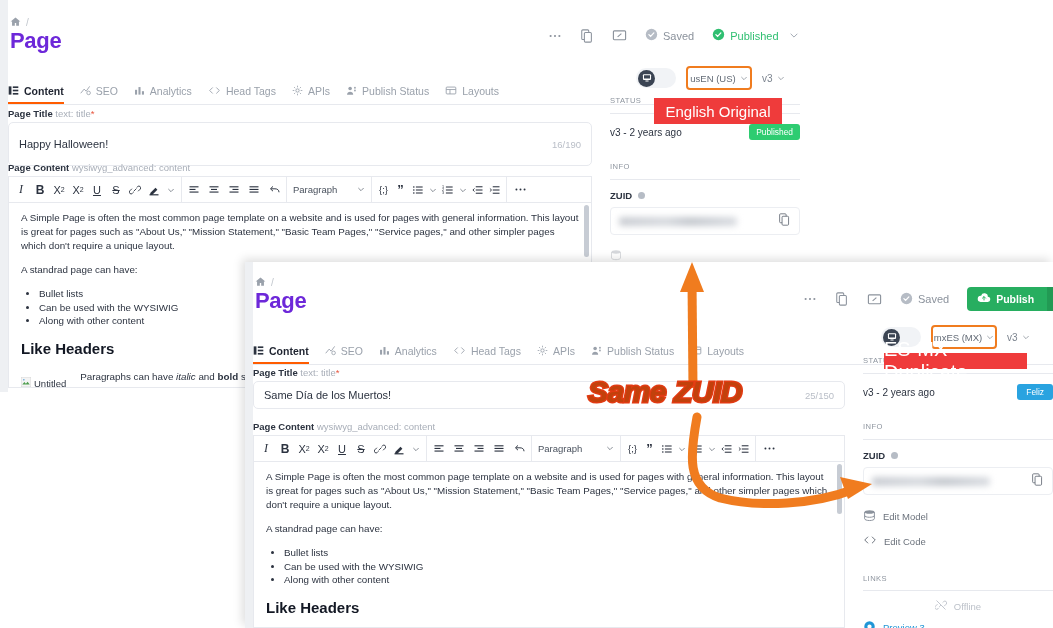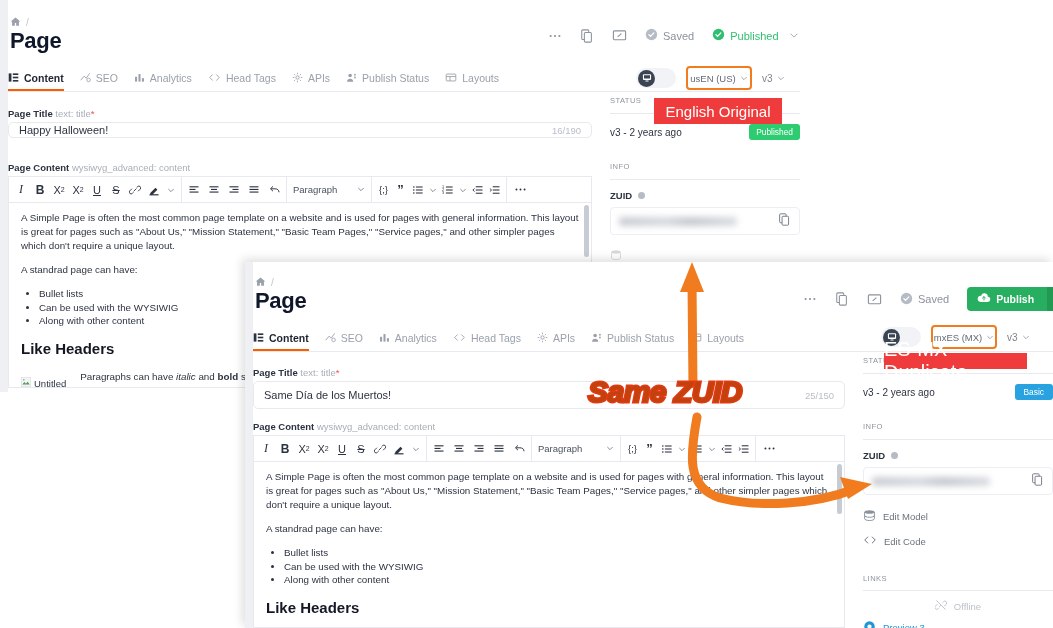--- a/index.html
+++ b/index.html
@@ -14,23 +14,23 @@
   
   .window { position: absolute; background: #ffffff; overflow: hidden; }
   .win-inner { position: relative; width: 100%; height: 100%; background: #fff; }
 
   .left-rail { position: absolute; left: 0; top: 0; width: 8px; height: 100%;
                background: #eef0f3; }
 
   .breadcrumb { display: flex; align-items: center; gap: 5px; color: #9aa1ab; }
   .home-ico { display:inline-block; }
   .crumb-slash { color: #c2c7ce; }
-  .page-title { color: #0f172a; font-weight: bold; letter-spacing: -0.3px; }
-
-  .tabbar { display: flex; align-items: center; border-bottom: 1px solid #e7e9ee; }
+  .page-title { color: #6d28d9; font-weight: bold; letter-spacing: -0.3px; }
+
+  .tabbar { display: flex; align-items: center; border-bottom: 1px solid #e7e9ee; margin-top: 13px; }
   .tab { display: flex; align-items: center; gap: 5px; color: #9aa1ab;
          white-space: nowrap; position: relative; padding-bottom: 6px; }
   .tab .tico { display: inline-flex; align-items: center; }
   .tab.active { color: #1f2430; font-weight: bold; }
   .tab.active:after { content: ""; position: absolute; left: 0; right: 0;
         bottom: -1px; height: 2px; background: #ff5c00; }
 
   .topicons { position: absolute; display: flex; align-items: center; }
   .ico-btn { color: #8b929c; display: inline-flex; align-items: center; }
   .saved-pill { display: flex; align-items: center; gap: 5px; color: #8b929c; }
@@ -269,21 +269,21 @@
                 <path d="M2 4.5l4 4 4-4" stroke="#8b929c" stroke-width="1.2" fill="none"></path>
               </svg>
           </span>
         </div>
       </div>
 
       <div class="fieldlabel" style="position:absolute;left:8px;top:108px;font-size:9.5px;">
         <b>Page Title</b>
         <span class="hint">text: title</span><span class="req">*</span>
       </div>
-      <div class="titleinput" style="position:absolute;left:8px;top:122px;width:584px;height:16px;padding:0 10px;font-size:11px;">
+      <div class="titleinput" style="position:absolute;left:8px;top:122px;width:584px;height:44px;padding:0 10px;font-size:11px;">
         <span>Happy Halloween!</span>
         <span class="counter" style="font-size:9.5px;">16/190</span>
       </div>
 
       <div class="fieldlabel" style="position:absolute;left:8px;top:162px;font-size:9.5px;">
         <b>Page Content</b>
         <span class="hint">wysiwyg_advanced: content</span>
       </div>
 
       <div class="wys-toolbar" style="position:absolute;left:8px;top:176px;width:584px;height:26px;">
@@ -795,21 +795,21 @@
         <div class="sbar">
           <i style="top:0;height:50px;"></i>
         </div>
       </div>
 
       <div class="panel" style="left:618px;top:94px;width:190px;">
         <div class="panel-sec" style="font-size:7.6px;">STATUS</div>
         <div class="panel-rule" style="margin:8px 0 10px 0;"></div>
         <div class="panel-row">
           <span class="panel-ver" style="font-size:10px;">v3 - 2 years ago</span>
-          <span class="badge-blue" style="font-size:8.4px;padding:3px 9px;">Basic</span>
+          <span class="badge-blue" style="font-size:8.4px;padding:3px 9px;">Feliz</span>
         </div>
         <div class="panel-sec" style="font-size:7.6px;margin-top:22px;">INFO</div>
         <div class="panel-rule" style="margin:8px 0 10px 0;"></div>
         <div style="display:flex;align-items:center;gap:6px;">
           <span class="zuid-label" style="font-size:9.5px;">ZUID</span>
           <span class="zuid-dot"></span>
         </div>
         <div class="zuid-field" style="margin-top:6px;height:28px;padding:0 8px;">
           <span class="zuid-blur" style="width:118px;height:9px;"></span>
           <span>

